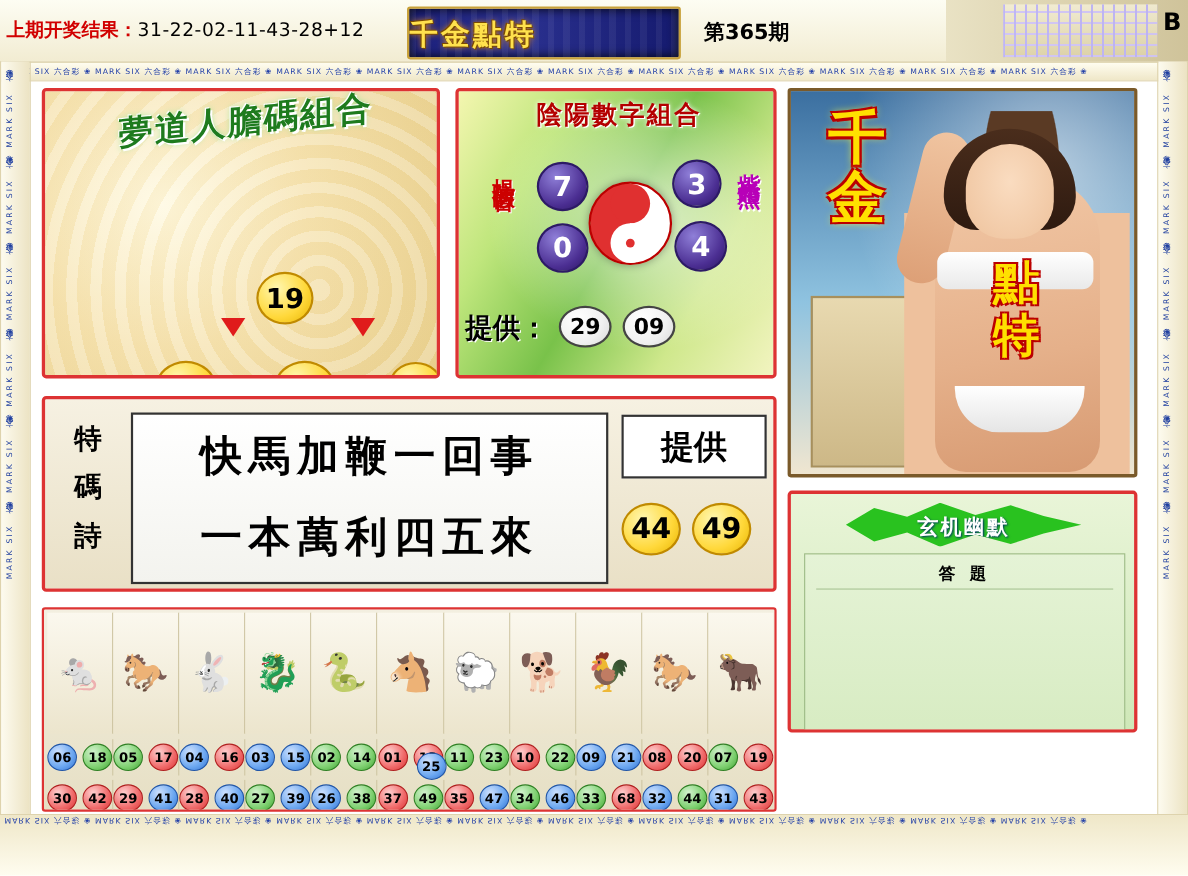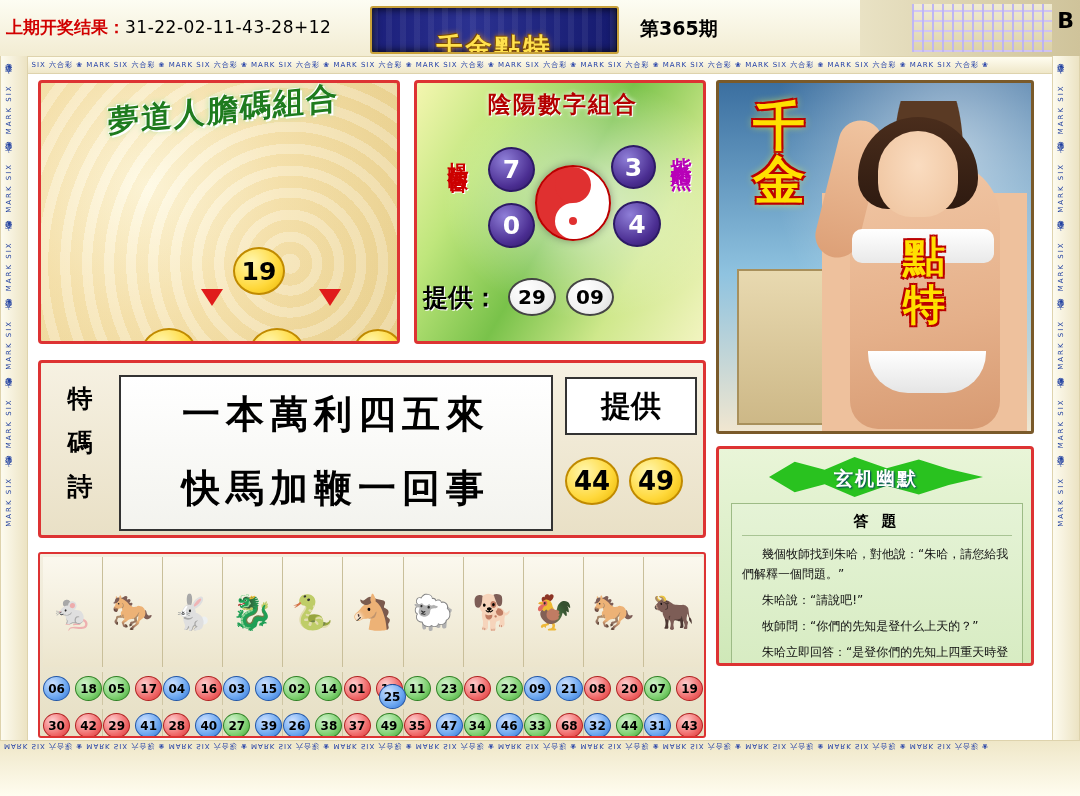--- a/index.html
+++ b/index.html
@@ -34,21 +34,21 @@
     border:2px solid #c8a13a;border-radius:3px;
     box-shadow:inset 0 0 10px #000;
     overflow:hidden;
   }
   .title-banner .deco{
     position:absolute;top:0;left:0;width:100%;height:100%;
     background:
       repeating-linear-gradient(90deg,rgba(255,255,255,.06) 0 6px,transparent 6px 14px);
   }
   .title-banner .txt{
-    position:absolute;width:100%;top:22px;text-align:center;
+    position:absolute;width:100%;top:6px;text-align:left;
     font-size:26px;font-weight:bold;color:#ffe14d;
     letter-spacing:3px;
     text-shadow:1px 1px 0 #7a4a00,-1px -1px 0 #7a4a00, 0 0 6px #ff9900;
     font-family:"DejaVu Sans","Liberation Sans",sans-serif;
   }
   .issue{
     position:absolute;left:640px;top:16px;
     font-size:19px;font-weight:bold;color:#000;
   }
   .hdr-right{
@@ -469,42 +469,36 @@
     </div>
   </div>
 
   <div class="panel" id="p-poem">
     <div class="poem-left">
       <span>特</span>
       <span>碼</span>
       <span>詩</span>
     </div>
     <div class="poem-box">
+      <div class="poem-line">快馬加鞭一回事</div>
       <div class="poem-line">一本萬利四五來</div>
-      <div class="poem-line">快馬加鞭一回事</div>
     </div>
     <div class="poem-provide">提供</div>
     <div class="poem-balls">
       <span class="ball yellow">44</span>
       <span class="ball yellow">49</span>
     </div>
   </div>
 
   <div class="panel" id="p-humor">
     <div class="humor-star">
       <div class="t">玄机幽默</div>
     </div>
     <div class="humor-body">
       <div class="humor-head">答 題</div>
-      <div class="humor-text">
-        <p>幾個牧師找到朱哈，對他說：“朱哈，請您給我們解釋一個問題。”</p>
-        <p>朱哈說：“請說吧!”</p>
-        <p>牧師問：“你們的先知是登什么上天的？”</p>
-        <p>朱哈立即回答：“是登你們的先知上四重天時登的梯子。”</p>
-      </div>
     </div>
   </div>
 
   <div class="panel" id="p-table">
     <div class="zodiac-row" id="zodiac-row">
         <div class="zcell">
           <div class="zanimal">🐁</div>
         </div>
         <div class="zcell">
           <div class="zanimal">🐎</div>

